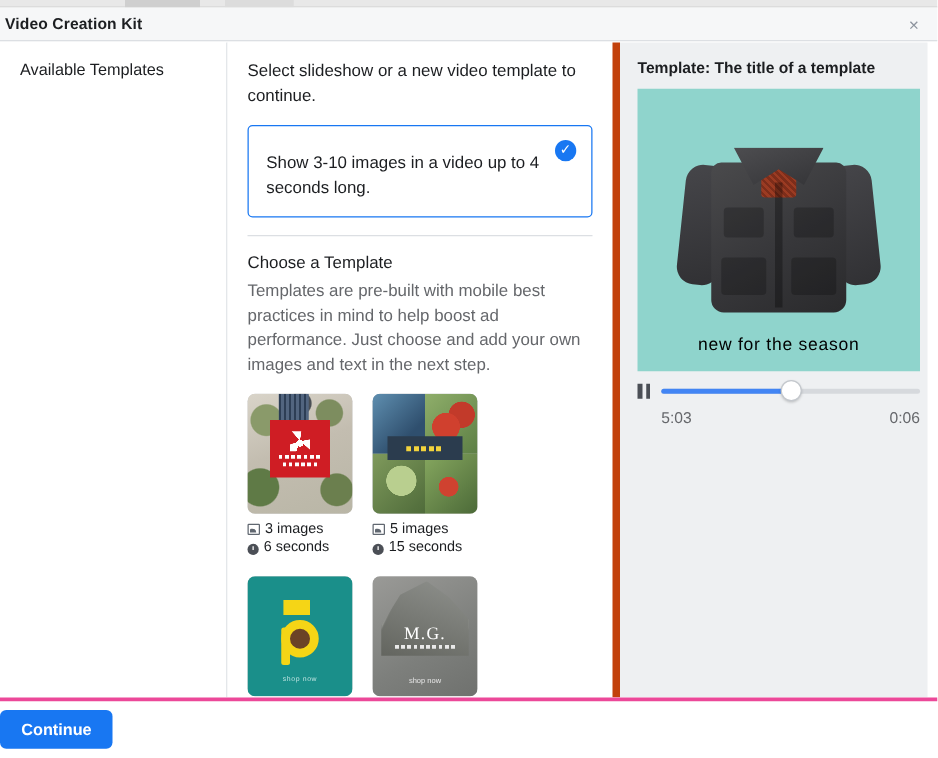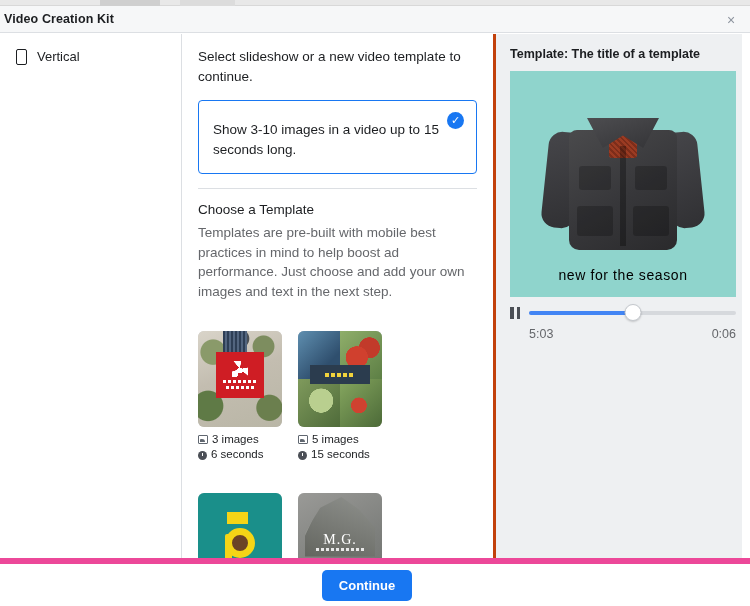--- a/index.html
+++ b/index.html
@@ -84,21 +84,21 @@
   }
   .phone-ico .scr {
     position: absolute; left: 1.5px; right: 1.5px; top: 3px; bottom: 3px;
     background: currentColor; opacity: .85;
   }
 
   
   .middle {
     width: 314px; height: 100%;
     background: #ffffff;
-    border-right: 3px solid #c2410c;
+    border-right: 6px solid #c2410c;
     overflow: hidden;
     position: relative;
   }
   .mid-pad { padding: 13px 16px 0 16px; }
   .mid-lead {
     font-size: 13.5px; color: #1c1e21; line-height: 1.45;
   }
   .slideshow-card {
     margin-top: 14px;
     border: 1px solid #1877f2; border-radius: 4px;
@@ -133,21 +133,21 @@
     font-size: 13.5px; color: #65676b; line-height: 1.45;
   }
 
   
   .tpl-grid {
     margin-top: 13px;
     display: flex; flex-wrap: wrap;
     gap: 14px 16px;
   }
   .tpl {
-    width: 84px; cursor: pointer; margin-top: 16px;
+    width: 84px; cursor: pointer;
   }
   .tpl-thumb {
     width: 84px; height: 96px; border-radius: 6px;
     overflow: hidden; position: relative;
     background: #cfcfcf;
   }
   .tpl-meta {
     margin-top: 5px;
     font-size: 11.5px; color: #1c1e21; line-height: 1.38;
   }
@@ -355,22 +355,22 @@
     display: flex; justify-content: space-between;
     margin-top: 8px; margin-left: 19px;
     font-size: 12.5px; color: #65676b;
   }
 
   
   .footer {
     position: absolute; left: 0; bottom: 0;
     width: 750px; height: 48px;
     background: #ffffff;
-    border-top: 6px solid #ec4899;
-    display: flex; align-items: center; justify-content: center;
+    border-top: 3px solid #ec4899;
+    display: flex; align-items: center; justify-content: flex-start;
     padding-right: 16px;
   }
   .continue-btn {
     background: #1877f2; color: #fff;
     border: none; border-radius: 5px;
     padding: 8px 17px;
     font-size: 13px; font-weight: bold;
     font-family: "Liberation Sans", sans-serif;
     cursor: pointer;
   }
@@ -386,36 +386,31 @@
   </div>
 
   <div class="titlebar">
     <div class="titlebar-text">Video Creation Kit</div>
     <div class="close-btn">×</div>
   </div>
 
   <div class="body-row">
 
     <div class="sidebar">
-
-
-      <div class="sb-item">
-        <span class="phone-ico outline">
-          <span class="frame"></span>
-        </span>
-        <span class="lbl">Vertical</span>
-      </div>
+      <div class="sidebar-title">Available Templates</div>
+
+
     </div>
 
     <div class="middle">
       <div class="mid-pad">
         <div class="mid-lead">Select slideshow or a new video template to continue.</div>
 
         <div class="slideshow-card">
-          <div class="ss-desc">Show 3-10 images in a video up to 15 seconds long.</div>
+          <div class="ss-desc">Show 3-10 images in a video up to 4 seconds long.</div>
           <div class="check-badge">✓</div>
         </div>
 
         <div class="divider"></div>
 
         <div class="choose-title">Choose a Template</div>
         <div class="choose-desc">Templates are pre-built with mobile best practices in mind to help boost ad performance. Just choose and add your own images and text in the next step.</div>
 
         <div class="tpl-grid">
 

